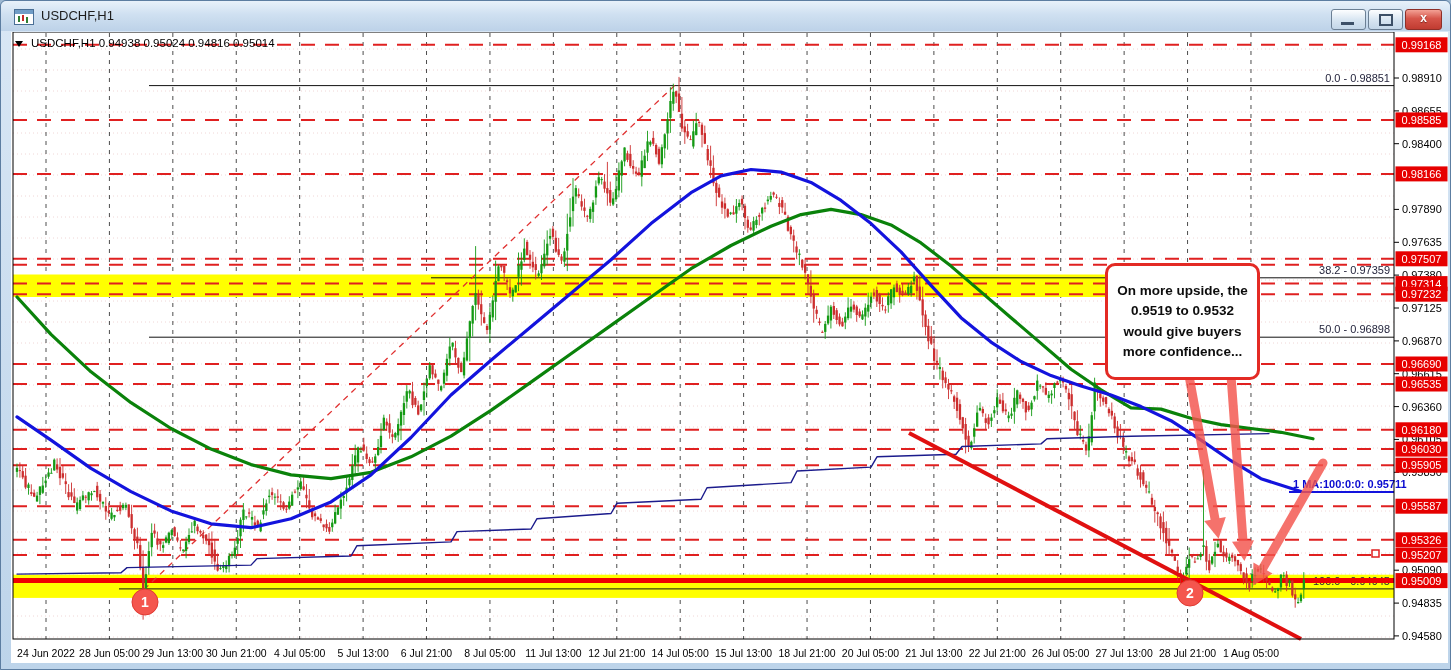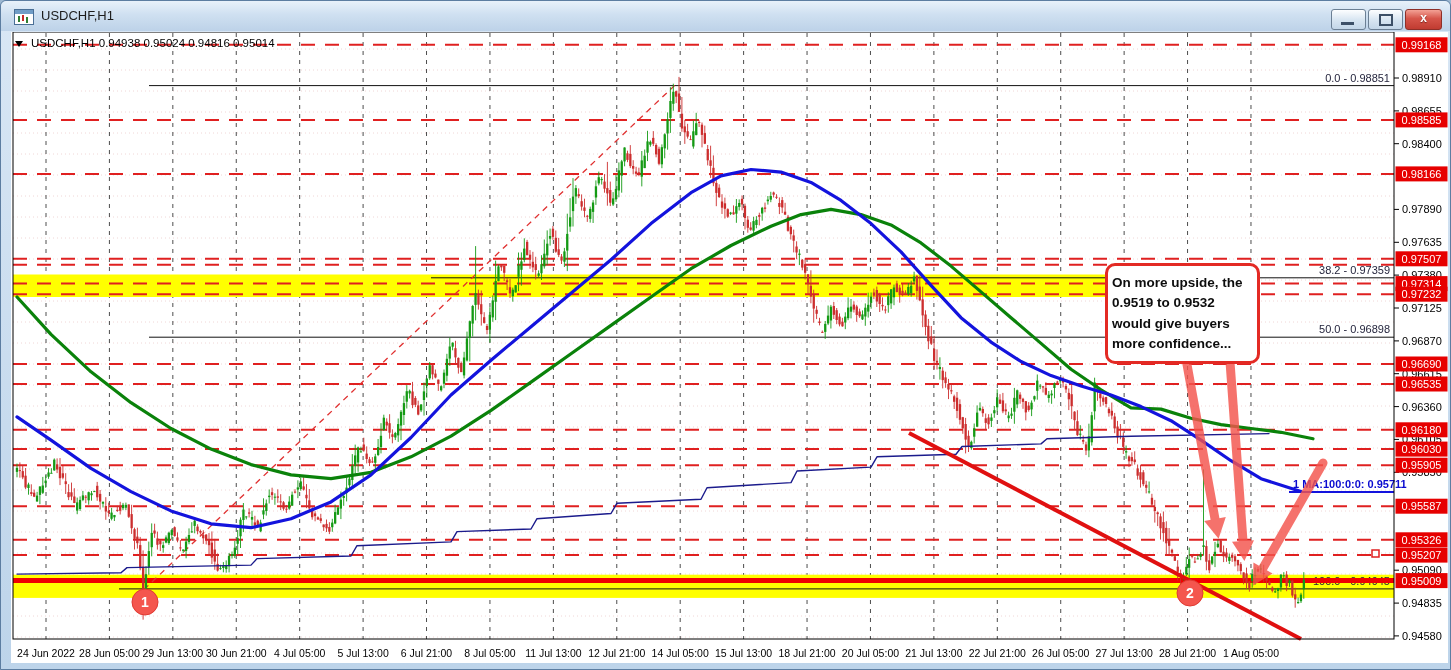--- a/index.html
+++ b/index.html
@@ -19,22 +19,22 @@
   .wbtn{width:33px;height:19px;margin-left:2px;border:1px solid #6b7f94;border-radius:3px;
     background:linear-gradient(#fdfeff,#d9e6f2 50%,#c3d6e8);position:relative;cursor:pointer;}
   .wbtn.close{width:35px;background:linear-gradient(#f3a195,#d6554a 45%,#c03b31);border-color:#8e2f28;}
   .glyph-min{position:absolute;left:9px;bottom:4px;width:13px;height:3px;background:#3d5067;}
   .glyph-max{position:absolute;left:10px;top:4px;width:10px;height:8px;border:2px solid #3d5067;}
   .glyph-x{position:absolute;left:0;top:1px;width:100%;text-align:center;color:#fff;
     font-size:12px;font-weight:bold;text-shadow:0 1px 1px #7c241d;}
   .chart-frame{position:absolute;left:10px;top:31px;width:1437px;height:631px;background:#ffffff;}
   svg{display:block;}
   .anno{position:absolute;background:#ffffff;border:3px solid #e32a24;border-radius:10px;
-    color:#0d0d0d;font-weight:bold;font-size:13.5px;line-height:1.5;text-align:left;
-    padding:7px 4px;box-sizing:border-box;z-index:30;}
+    color:#0d0d0d;font-weight:bold;font-size:13.5px;line-height:1.5;text-align:center;
+    padding:15px 4px;box-sizing:border-box;z-index:30;}
   #box-upside{left:1094px;top:231px;width:155px;}
   #box-downside{left:1268px;top:337px;width:171px;}
 </style>
 </head>
 <body>
 
 <div class="window">
   <div class="titlebar">
     <span class="app-icon"></span>
     <span class="title">USDCHF,H1</span>

